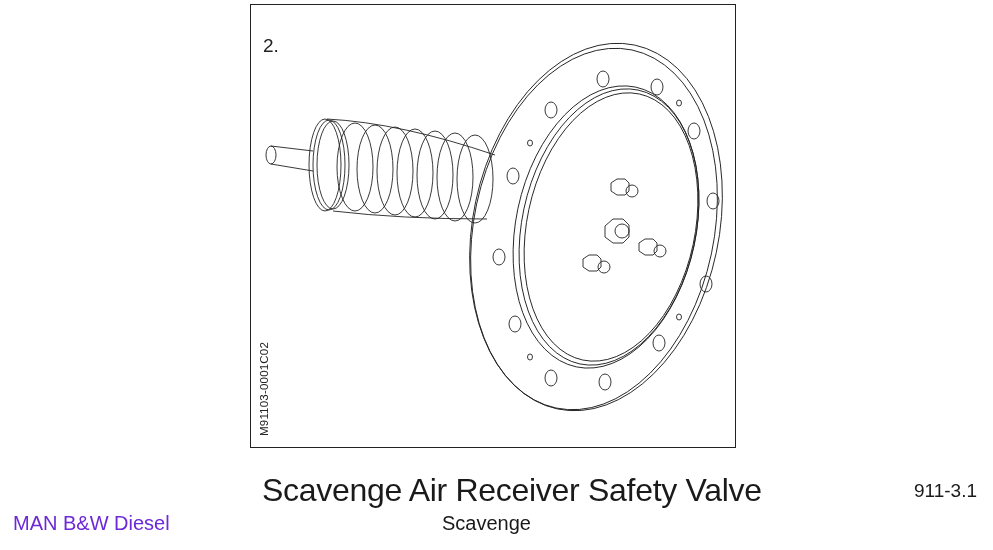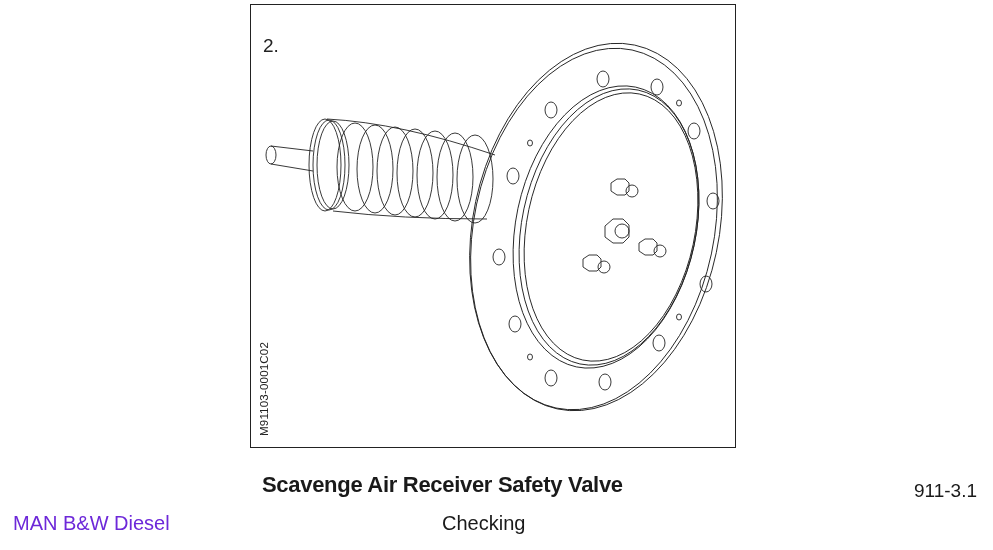--- a/index.html
+++ b/index.html
@@ -4,21 +4,21 @@
 <style>
   html, body { margin:0; padding:0; background:#ffffff; }
   body { width:993px; height:550px; position:relative; overflow:hidden;
          font-family:"Liberation Sans", sans-serif; color:#1a1a1a; }
   .figure-box { position:absolute; left:250px; top:4px; width:486px; height:444px;
                 border:1.5px solid #222; box-sizing:border-box; background:#fff; }
   .step-number { position:absolute; left:12px; top:30px; font-size:19px; color:#222; }
   .figure-code { position:absolute; left:-52px; top:360px; width:130px; font-size:11.5px;
                  transform:rotate(-90deg); transform-origin:center; color:#222; letter-spacing:0.2px;}
   .drawing { position:absolute; left:0; top:0; width:486px; height:444px; }
-  .doc-title { position:absolute; left:262px; top:472px; font-size:22px; font-weight:bold;
+  .doc-title { position:absolute; left:262px; top:472px; font-size:32px; font-weight:normal;
                letter-spacing:-0.3px; color:#1a1a1a; }
   .doc-number { position:absolute; left:914px; top:480px; font-size:19px; font-weight:normal; color:#1a1a1a; }
   .brand { position:absolute; left:13px; top:512px; font-size:20px; color:#6d28d9;text-align:right; }
   .doc-subtitle { position:absolute; left:442px; top:512px; font-size:20px; color:#1a1a1a; }
 </style>
 </head>
 <body>
 
 <div class="figure-box">
   <svg class="drawing" viewBox="0 0 486 444" xmlns="http://www.w3.org/2000/svg" fill="none" stroke="#222" stroke-width="0.9">
@@ -82,13 +82,13 @@
       <circle cx="353" cy="262" r="6"></circle>
     </g>
   </svg>
   <div class="step-number">2.</div>
   <div class="figure-code">M91103-0001C02</div>
 </div>
 
 <div class="doc-title">Scavenge Air Receiver Safety Valve</div>
 <div class="doc-number">911-3.1</div>
 <div class="brand">MAN B&amp;W Diesel</div>
-<div class="doc-subtitle">Checking</div>
+<div class="doc-subtitle">Scavenge</div>
 
 </body></html>

